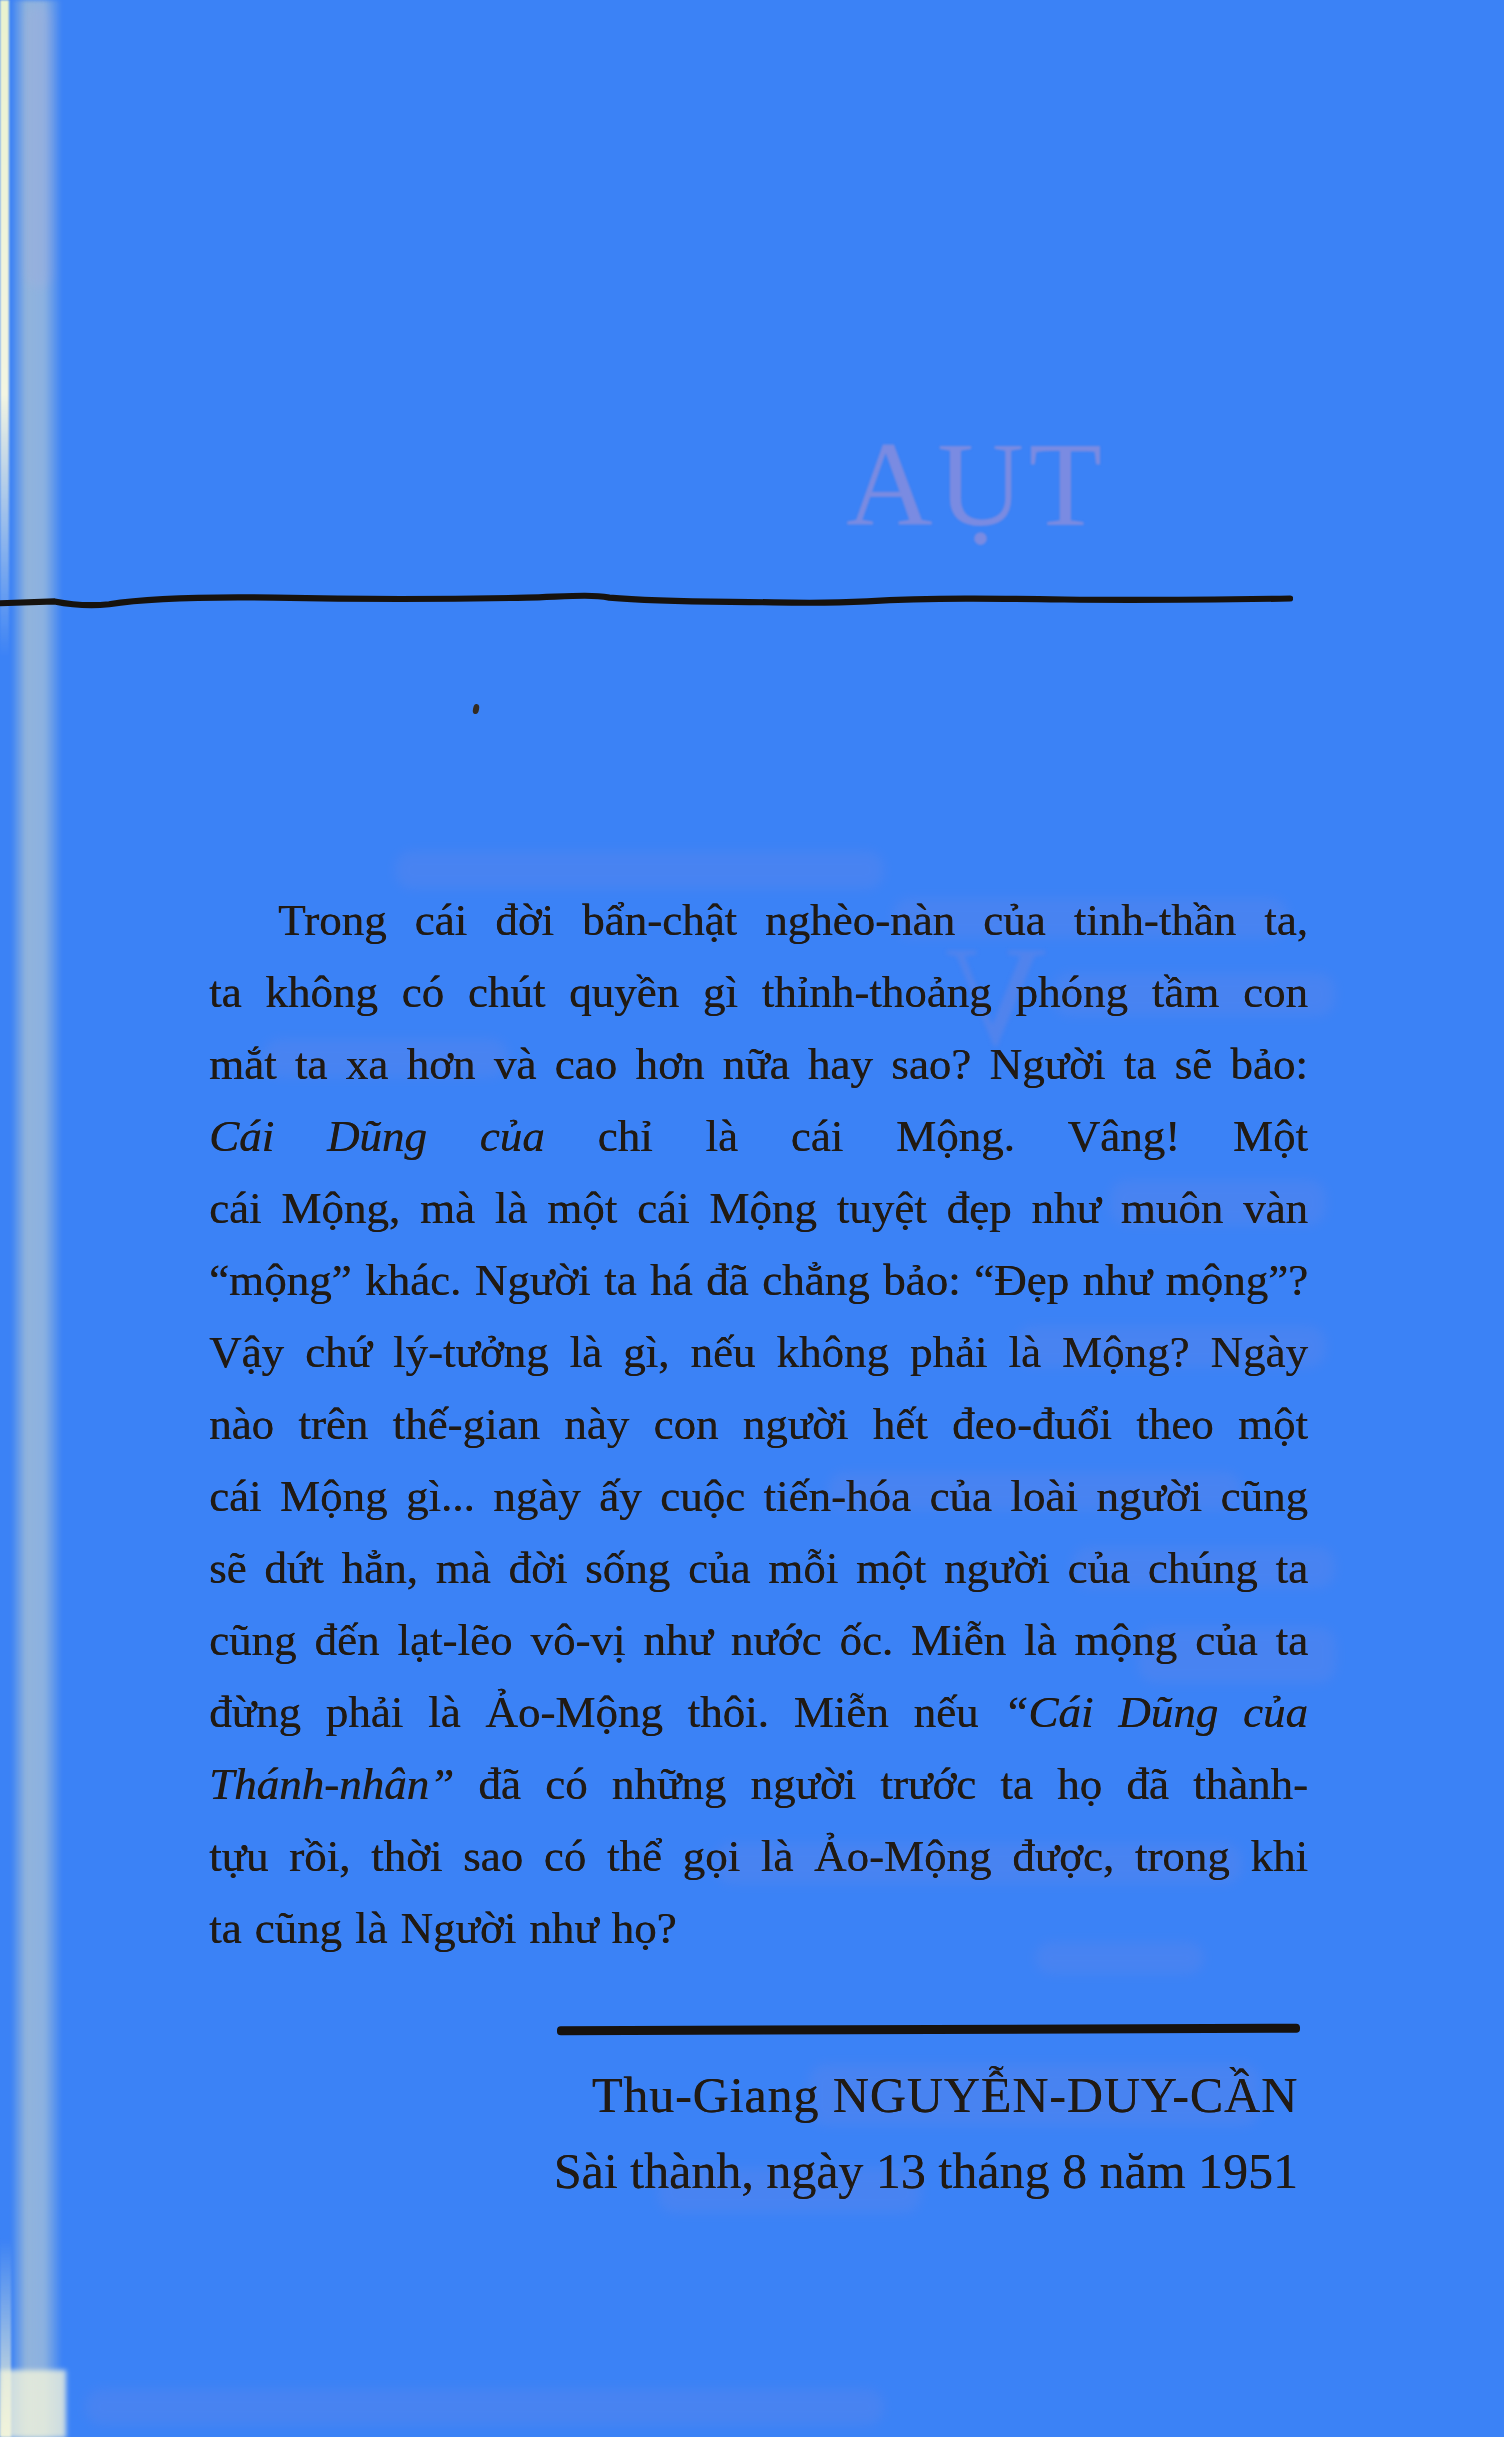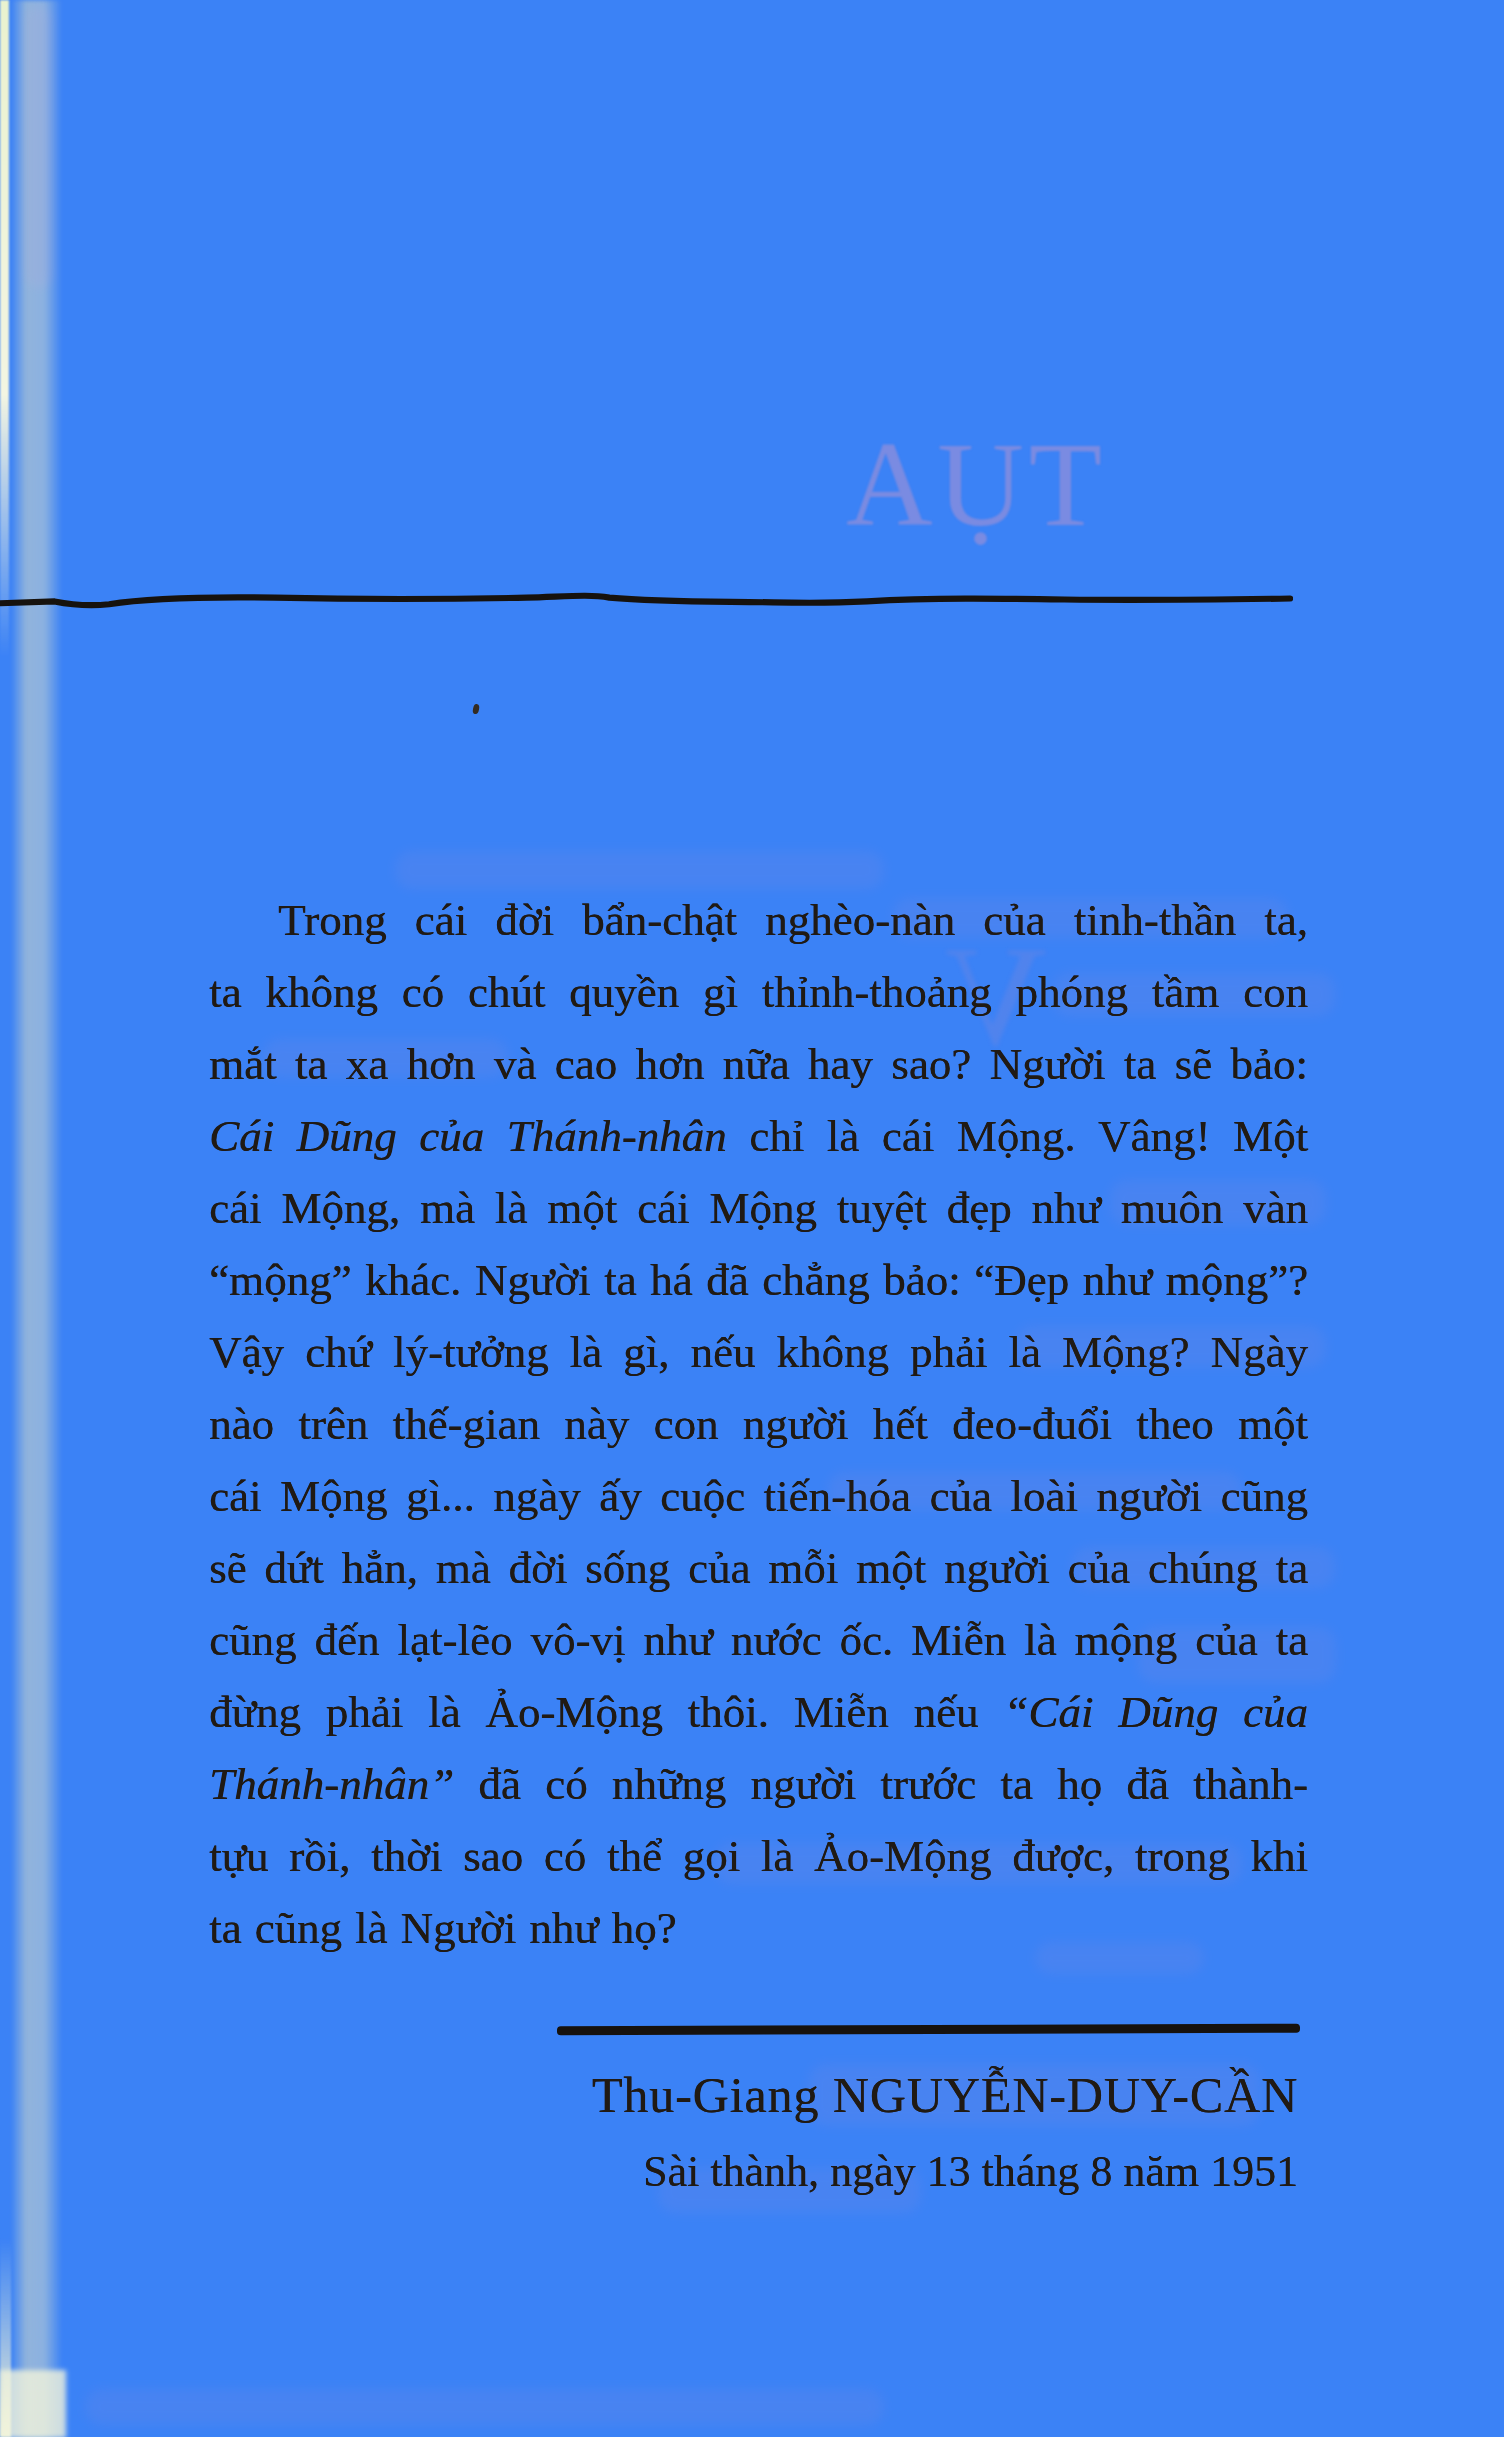--- a/index.html
+++ b/index.html
@@ -90,21 +90,21 @@
   .signature{
     position:absolute;right:207px;top:2060px;
     text-align:right;
   }
   .sig-name{
     font-size:50px;line-height:71px;
     letter-spacing:0.9px;
     text-shadow:0.4px 0.3px 0 currentColor;
   }
   .sig-date{
-    font-size:44px;line-height:81px;
+    font-size:50px;line-height:81px;
     text-shadow:0.3px 0.3px 0 currentColor;
   }
 </style>
 </head>
 <body>
 
 <div class="page">
 
   <div class="gutter-shadow"></div>
   <div class="edge-green-top"></div>
@@ -137,21 +137,21 @@
     <div class="streak" style="left:1035px;top:1942px;width:169px;height:32px;"></div>
     <div class="streak" style="left:809px;top:2064px;width:451px;height:62px;"></div>
     <div class="streak" style="left:658px;top:2168px;width:263px;height:45px;"></div>
     <div class="streak" style="left:85px;top:2389px;width:799px;height:36px;"></div>
   </div>
 
   <div class="paragraph">
       <div class="line first"><span class="indent"></span><span class="w">Trong</span><span class="w">cái</span><span class="w">đời</span><span class="w">bẩn-chật</span><span class="w">nghèo-nàn</span><span class="w">của</span><span class="w">tinh-thần</span><span class="w">ta,</span></div>
       <div class="line"><span class="w">ta</span><span class="w">không</span><span class="w">có</span><span class="w">chút</span><span class="w">quyền</span><span class="w">gì</span><span class="w">thỉnh-thoảng</span><span class="w">phóng</span><span class="w">tầm</span><span class="w">con</span></div>
       <div class="line"><span class="w">mắt</span><span class="w">ta</span><span class="w">xa</span><span class="w">hơn</span><span class="w">và</span><span class="w">cao</span><span class="w">hơn</span><span class="w">nữa</span><span class="w">hay</span><span class="w">sao?</span><span class="w">Người</span><span class="w">ta</span><span class="w">sẽ</span><span class="w">bảo:</span></div>
-      <div class="line"><span class="w it">Cái</span><span class="w it">Dũng</span><span class="w it">của</span><span class="w it">Thánh-nhân</span><span class="w">chỉ</span><span class="w">là</span><span class="w">cái</span><span class="w">Mộng.</span><span class="w">Vâng!</span><span class="w">Một</span></div>
+      <div class="line"><span class="w it">Cái</span><span class="w it">Dũng</span><span class="w it">của</span><span class="w">chỉ</span><span class="w">là</span><span class="w">cái</span><span class="w">Mộng.</span><span class="w">Vâng!</span><span class="w">Một</span></div>
       <div class="line"><span class="w">cái</span><span class="w">Mộng,</span><span class="w">mà</span><span class="w">là</span><span class="w">một</span><span class="w">cái</span><span class="w">Mộng</span><span class="w">tuyệt</span><span class="w">đẹp</span><span class="w">như</span><span class="w">muôn</span><span class="w">vàn</span></div>
       <div class="line"><span class="w">“mộng”</span><span class="w">khác.</span><span class="w">Người</span><span class="w">ta</span><span class="w">há</span><span class="w">đã</span><span class="w">chẳng</span><span class="w">bảo:</span><span class="w">“Đẹp</span><span class="w">như</span><span class="w">mộng”?</span></div>
       <div class="line"><span class="w">Vậy</span><span class="w">chứ</span><span class="w">lý-tưởng</span><span class="w">là</span><span class="w">gì,</span><span class="w">nếu</span><span class="w">không</span><span class="w">phải</span><span class="w">là</span><span class="w">Mộng?</span><span class="w">Ngày</span></div>
       <div class="line"><span class="w">nào</span><span class="w">trên</span><span class="w">thế-gian</span><span class="w">này</span><span class="w">con</span><span class="w">người</span><span class="w">hết</span><span class="w">đeo-đuổi</span><span class="w">theo</span><span class="w">một</span></div>
       <div class="line"><span class="w">cái</span><span class="w">Mộng</span><span class="w">gì...</span><span class="w">ngày</span><span class="w">ấy</span><span class="w">cuộc</span><span class="w">tiến-hóa</span><span class="w">của</span><span class="w">loài</span><span class="w">người</span><span class="w">cũng</span></div>
       <div class="line"><span class="w">sẽ</span><span class="w">dứt</span><span class="w">hẳn,</span><span class="w">mà</span><span class="w">đời</span><span class="w">sống</span><span class="w">của</span><span class="w">mỗi</span><span class="w">một</span><span class="w">người</span><span class="w">của</span><span class="w">chúng</span><span class="w">ta</span></div>
       <div class="line"><span class="w">cũng</span><span class="w">đến</span><span class="w">lạt-lẽo</span><span class="w">vô-vị</span><span class="w">như</span><span class="w">nước</span><span class="w">ốc.</span><span class="w">Miễn</span><span class="w">là</span><span class="w">mộng</span><span class="w">của</span><span class="w">ta</span></div>
       <div class="line"><span class="w">đừng</span><span class="w">phải</span><span class="w">là</span><span class="w">Ảo-Mộng</span><span class="w">thôi.</span><span class="w">Miễn</span><span class="w">nếu</span><span class="w it">“Cái</span><span class="w it">Dũng</span><span class="w it">của</span></div>
       <div class="line"><span class="w it">Thánh-nhân”</span><span class="w">đã</span><span class="w">có</span><span class="w">những</span><span class="w">người</span><span class="w">trước</span><span class="w">ta</span><span class="w">họ</span><span class="w">đã</span><span class="w">thành-</span></div>
       <div class="line"><span class="w">tựu</span><span class="w">rồi,</span><span class="w">thời</span><span class="w">sao</span><span class="w">có</span><span class="w">thể</span><span class="w">gọi</span><span class="w">là</span><span class="w">Ảo-Mộng</span><span class="w">được,</span><span class="w">trong</span><span class="w">khi</span></div>

